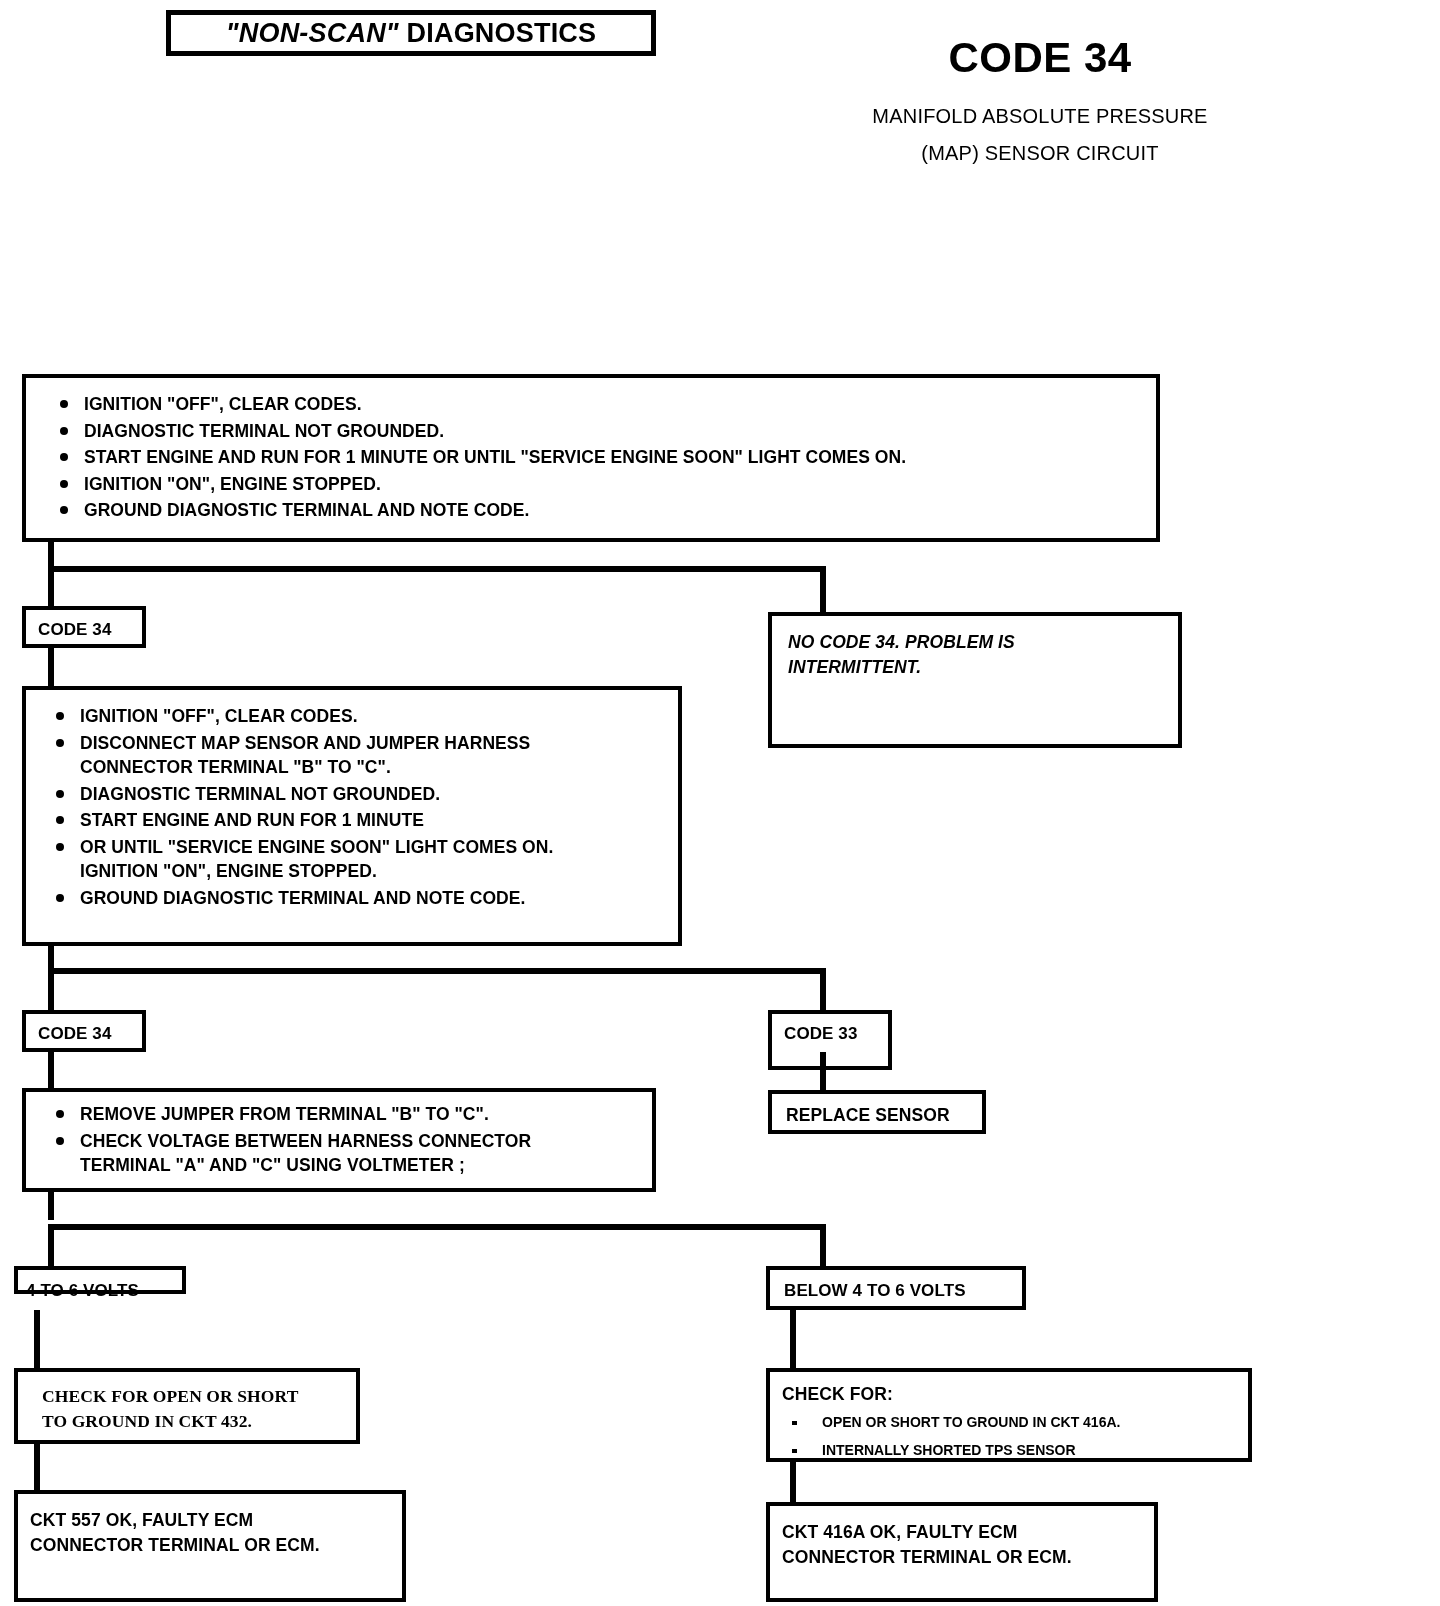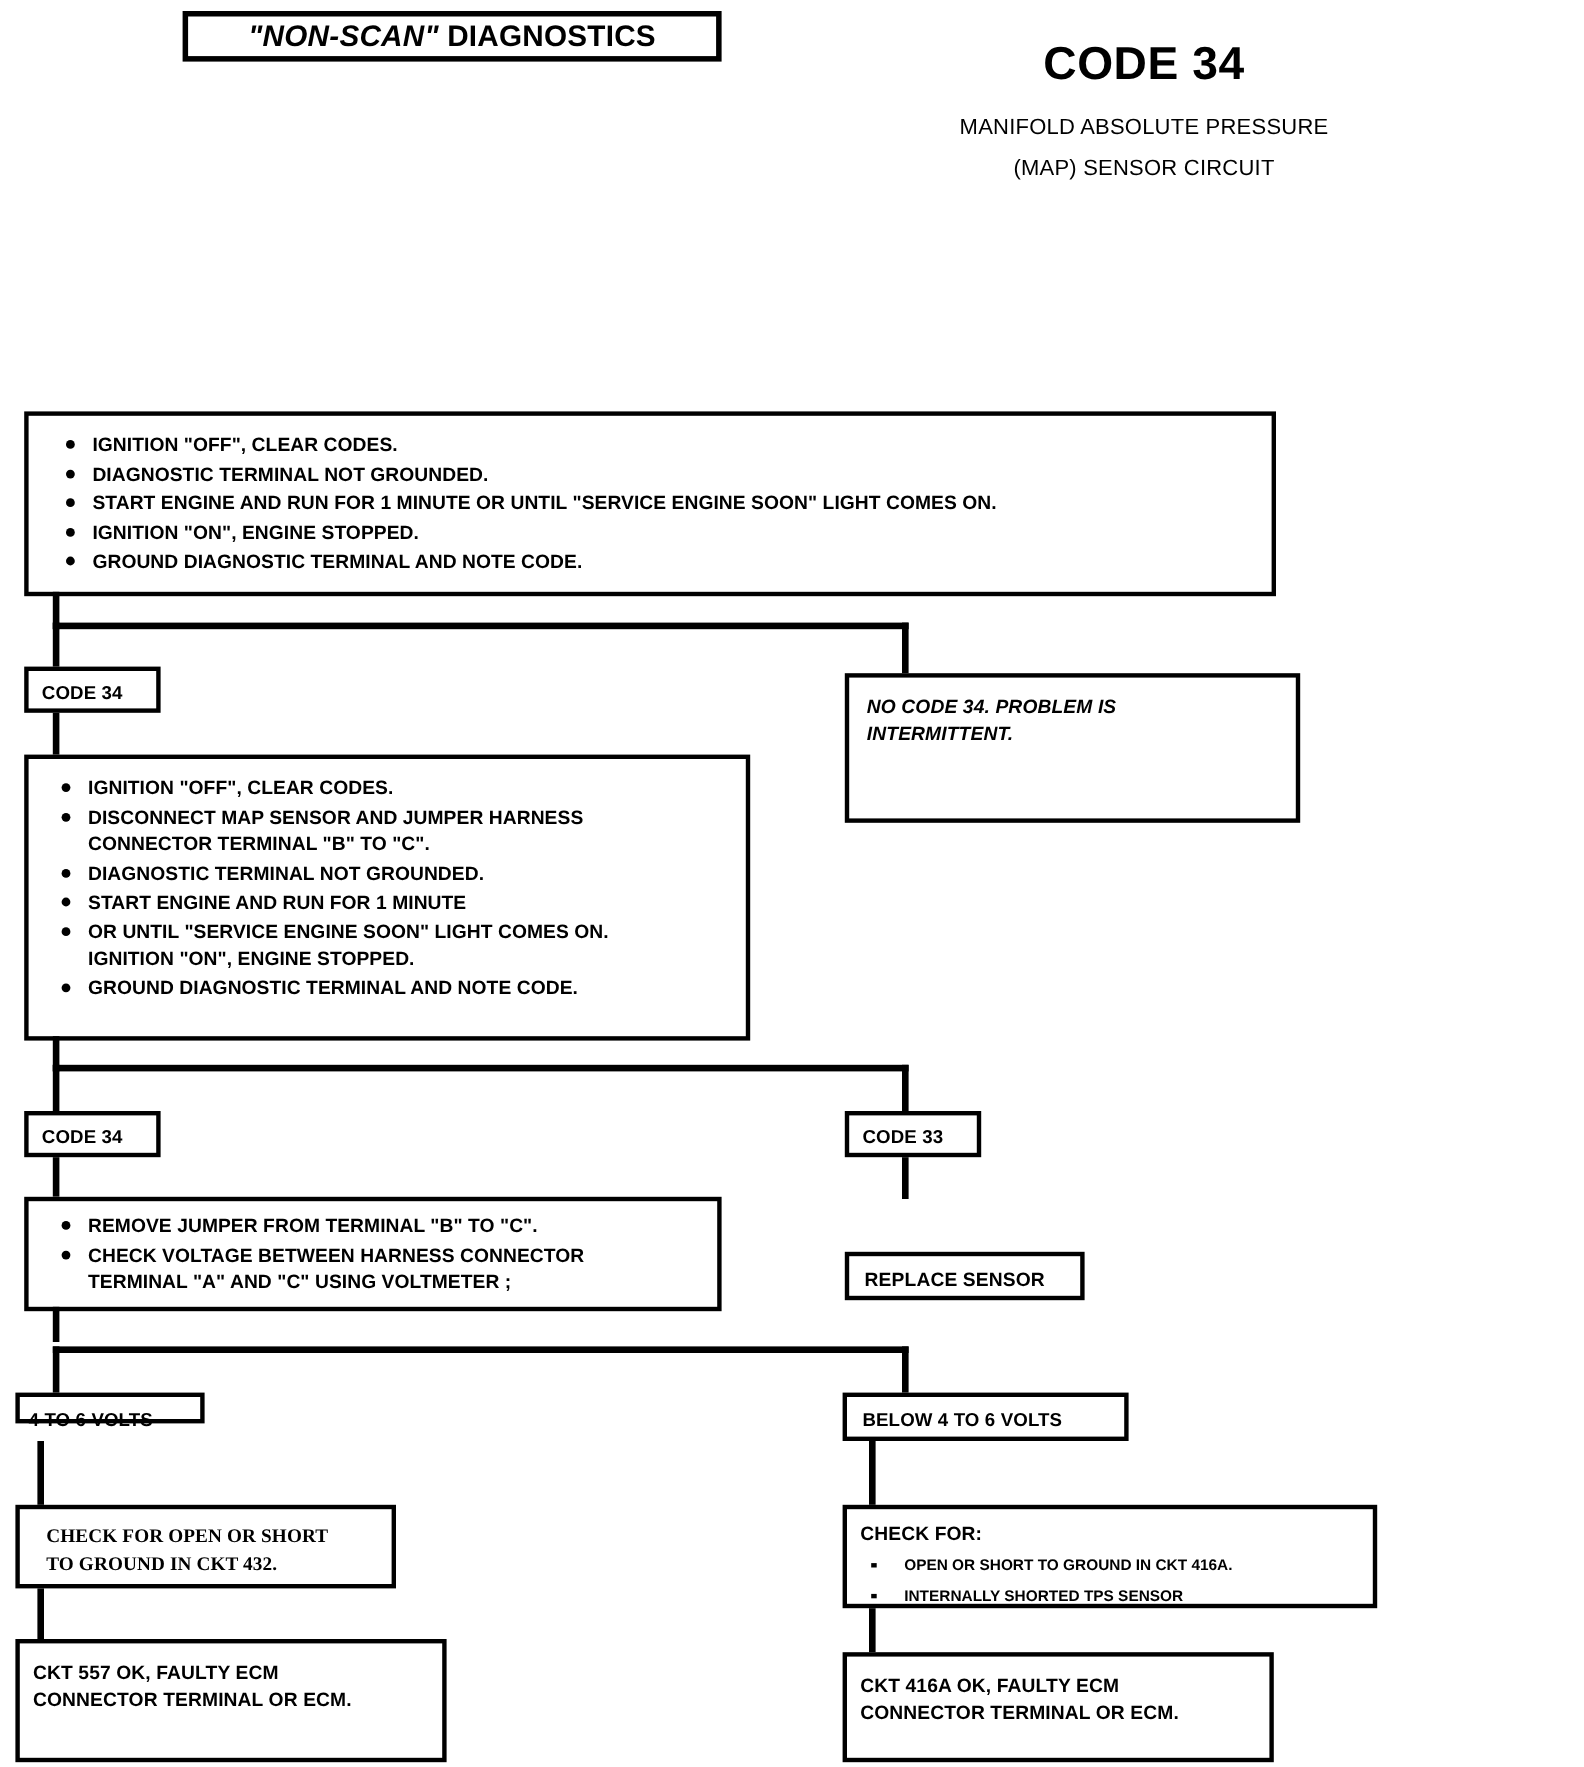--- a/index.html
+++ b/index.html
@@ -201,28 +201,28 @@
 
   <div class="conn vline" style="left:48px; top:942px; height:32px;"></div>
   <div class="conn hline" style="left:48px; top:968px; width:778px;"></div>
   <div class="conn vline" style="left:48px; top:968px; height:44px;"></div>
   <div class="conn vline" style="left:820px; top:968px; height:42px;"></div>
 
   <div class="fbox label-box" style="left:22px; top:1010px; width:124px; height:42px;">
     <div class="fbox-inner" style="padding:10px 0 0 12px;">CODE 34</div>
   </div>
 
-  <div class="fbox label-box" style="left:768px; top:1010px; width:124px; height:42px;">
+  <div class="fbox label-box" style="left:768px; top:1010px; width:124px; height:60px;">
     <div class="fbox-inner" style="padding:10px 0 0 12px;">CODE 33</div>
   </div>
 
   <div class="conn vline" style="left:48px; top:1052px; height:36px;"></div>
   <div class="conn vline" style="left:820px; top:1052px; height:38px;"></div>
 
-  <div class="fbox" style="left:768px; top:1090px; width:218px; height:44px;margin-top:48px;">
+  <div class="fbox" style="left:768px; top:1090px; width:218px; height:44px;">
     <div class="fbox-inner" style="padding:9px 0 0 14px;">REPLACE SENSOR</div>
   </div>
 
   <div class="fbox" style="left:22px; top:1088px; width:634px; height:104px;">
     <ul class="bullets" style="padding:10px 10px 0 22px;">
       <li>REMOVE JUMPER FROM TERMINAL "B" TO "C".</li>
       <li>CHECK VOLTAGE BETWEEN HARNESS CONNECTOR
 TERMINAL "A" AND "C" USING VOLTMETER ;</li>
     </ul>
   </div>

